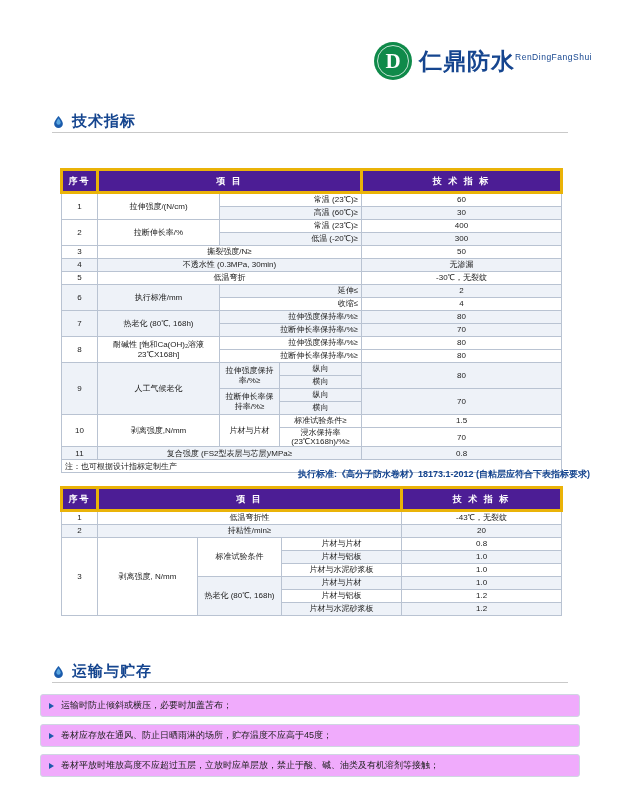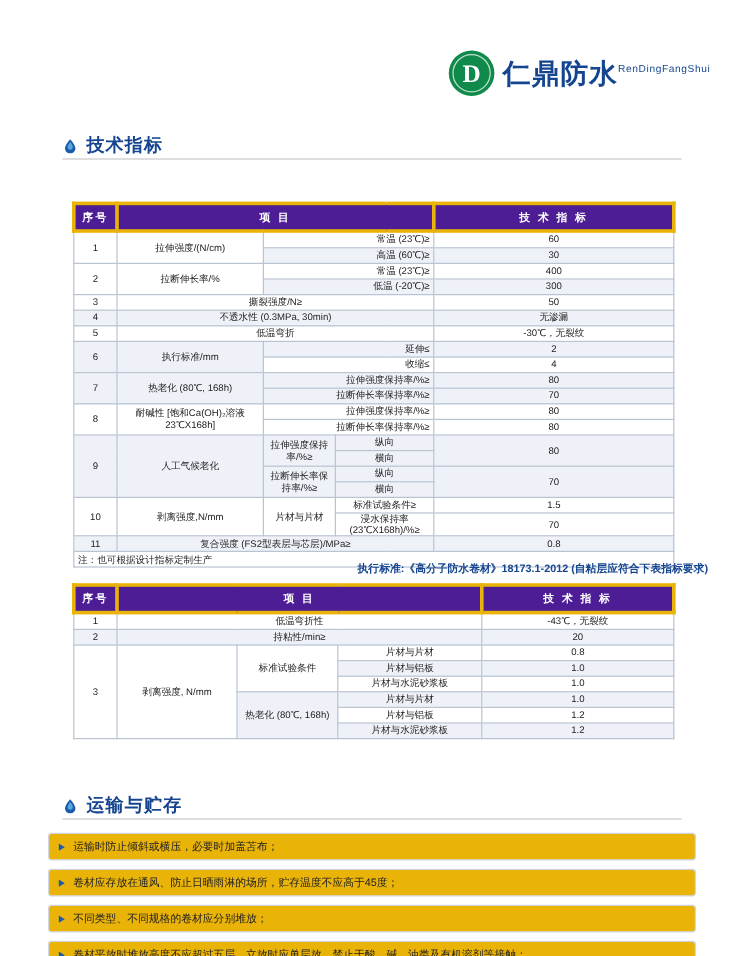--- a/index.html
+++ b/index.html
@@ -146,21 +146,21 @@
     width: 540px;
   }
   .bullet-item {
     display: flex;
     align-items: center;
     border: 1px solid #cfd6e2;
     border-radius: 3px;
     height: 21px;
     margin-bottom: 7px;
     padding-left: 8px;
-    background: #eab308;
+    background: #f0abfc;
     font-size: 9px;
     color: #222;
   }
   .tri {
     width: 0; height: 0;
     border-left: 5px solid #1b5bab;
     border-top: 3.5px solid transparent;
     border-bottom: 3.5px solid transparent;
     margin-right: 7px;
     flex: 0 0 auto;
@@ -399,22 +399,18 @@
     <div class="bullet-item">
       <span class="tri"></span>
       <span>运输时防止倾斜或横压，必要时加盖苫布；</span>
     </div>
     <div class="bullet-item">
       <span class="tri"></span>
       <span>卷材应存放在通风、防止日晒雨淋的场所，贮存温度不应高于45度；</span>
     </div>
     <div class="bullet-item">
       <span class="tri"></span>
-      <span>不同类型、不同规格的卷材应分别堆放；</span>
-    </div>
-    <div class="bullet-item">
-      <span class="tri"></span>
       <span>卷材平放时堆放高度不应超过五层，立放时应单层放，禁止于酸、碱、油类及有机溶剂等接触；</span>
     </div>
 
   </div>
 
 </div>
 
 </body></html>

